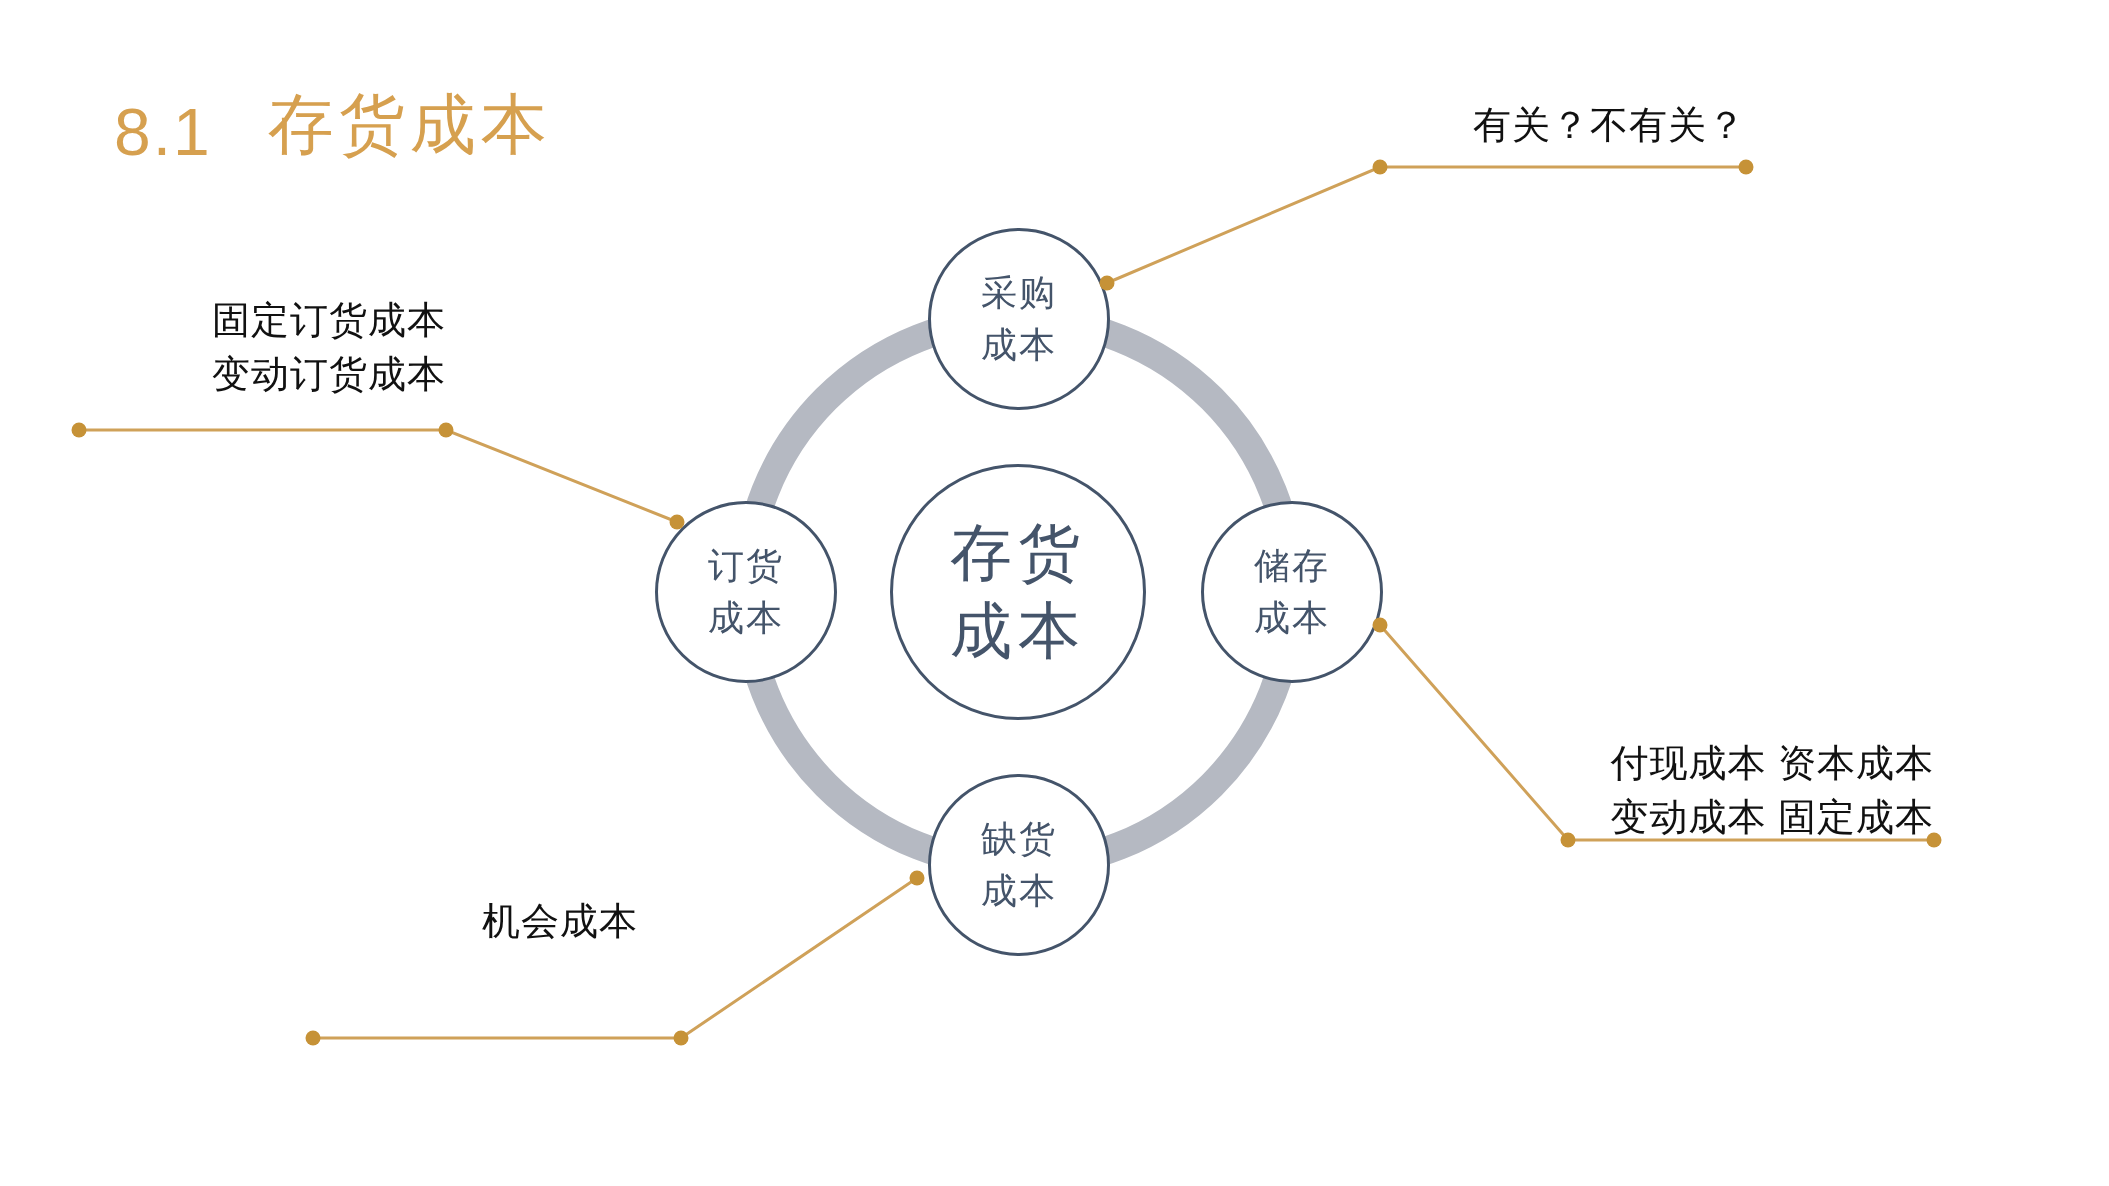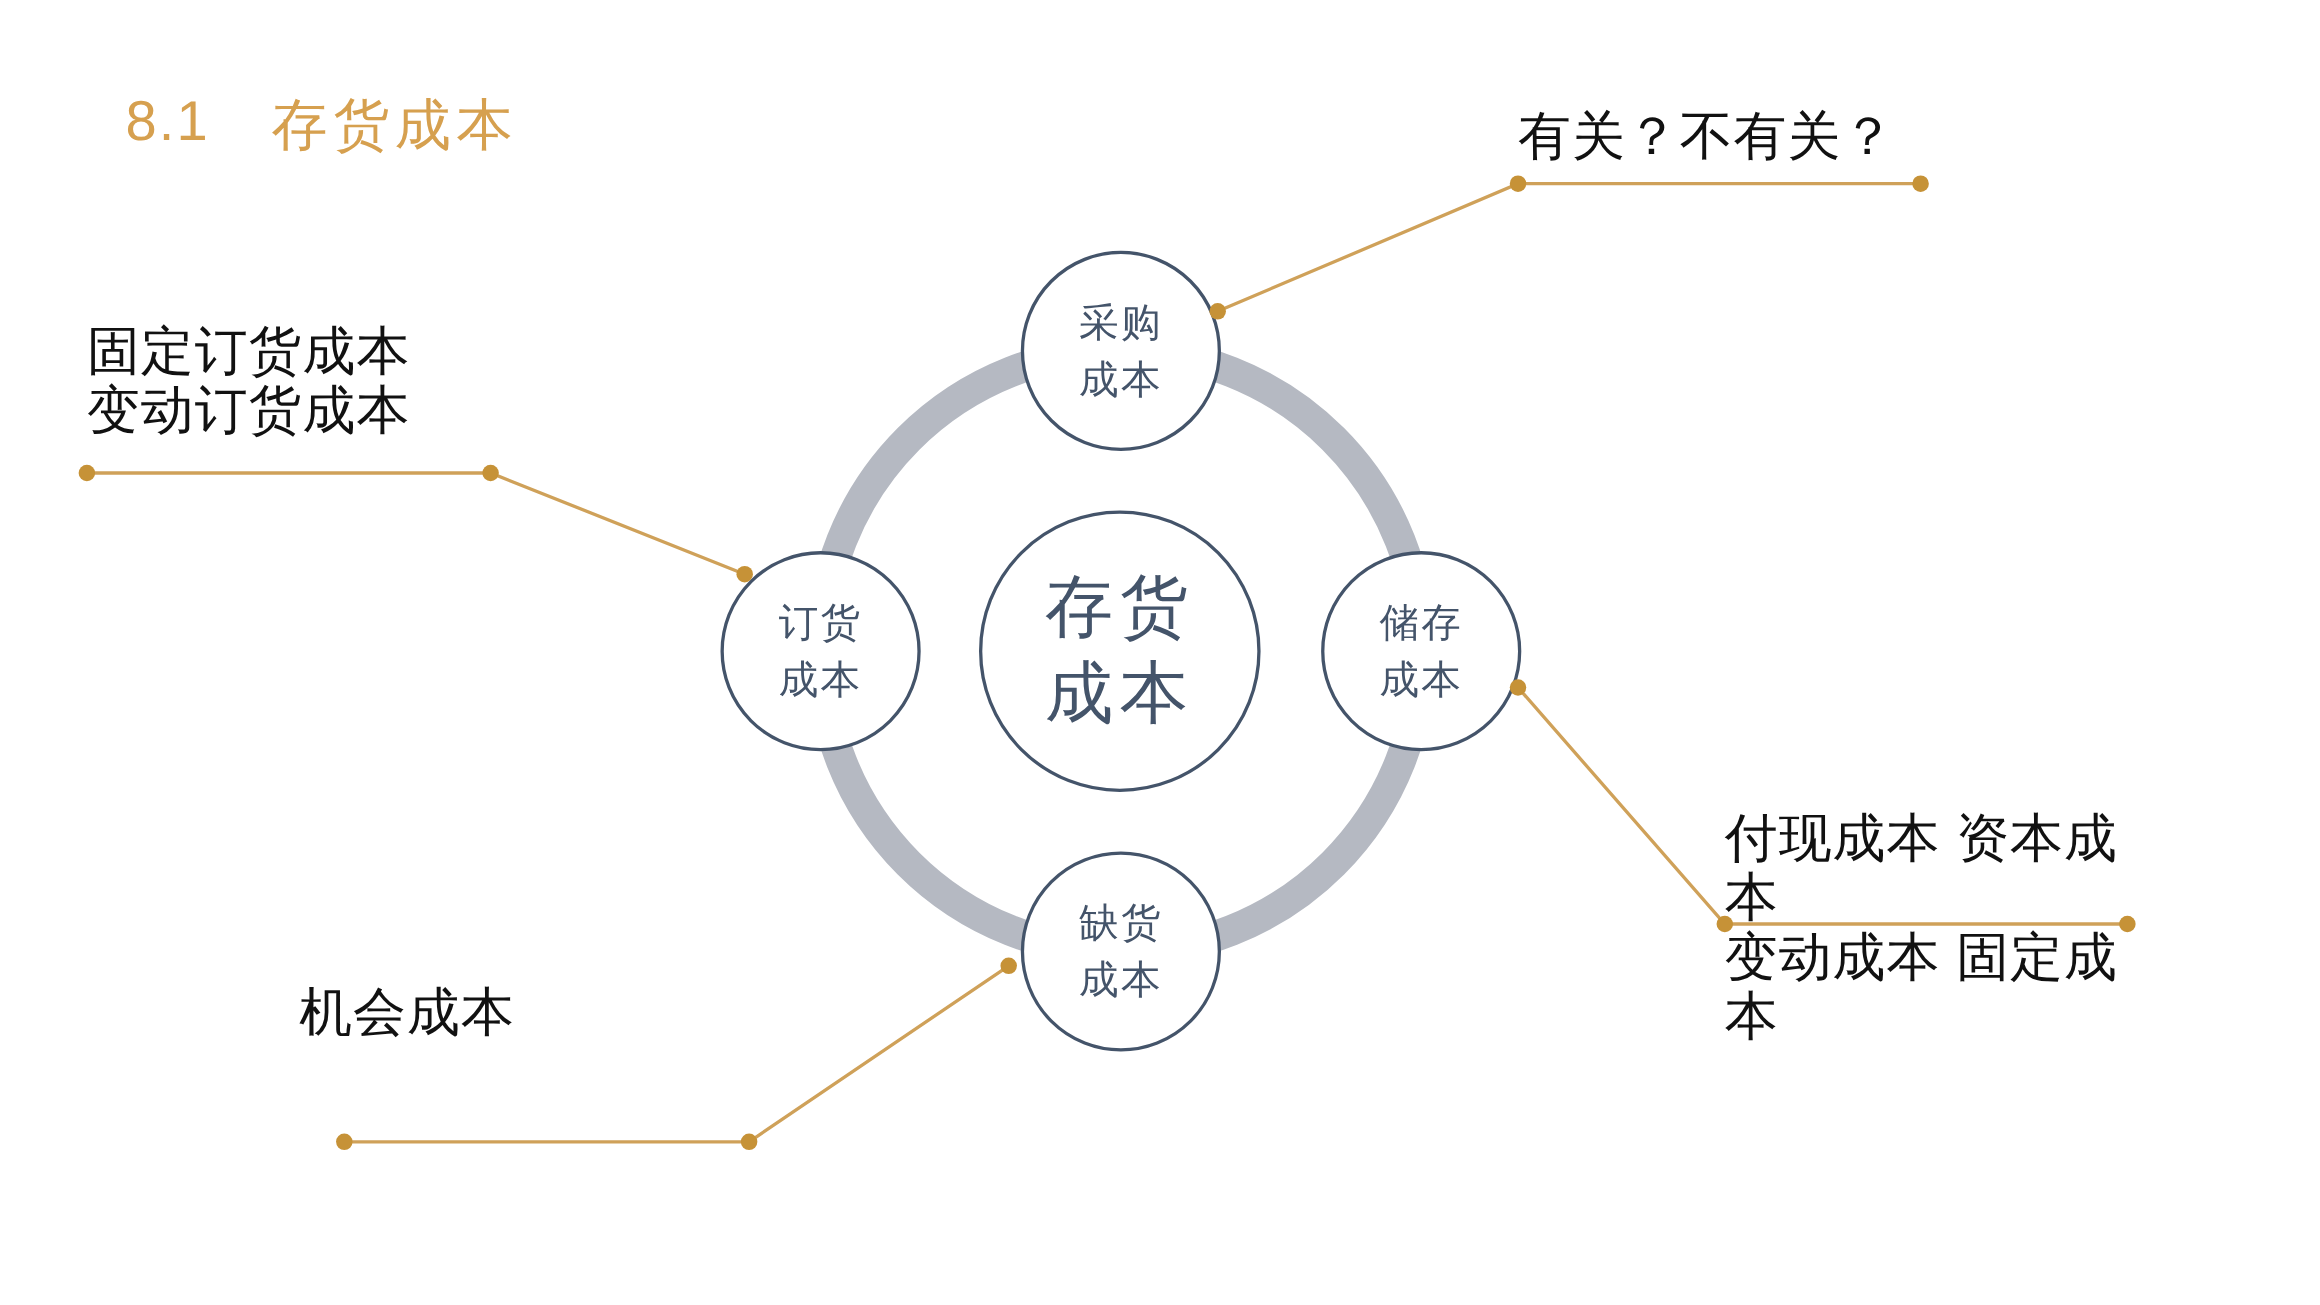--- a/index.html
+++ b/index.html
@@ -14,23 +14,23 @@
     background: var(--background, #fff);
     overflow: hidden;
   }
 
   
   .title {
     position: absolute;
     left: 114px;
     top: 80px;
     display: flex;
-    align-items: flex-start;
+    align-items: flex-end;
     color: var(--accent-title, #D6A04F);
-    font-size: 51px;
+    font-size: 66px;
     font-weight: 400;
     letter-spacing: 5px;
     white-space: nowrap;
   }
   .title .num { margin-right: 56px; letter-spacing: 2px; }
 
   
   .ring {
     position: absolute;
     box-sizing: border-box;
@@ -92,24 +92,24 @@
     fill: none;
     stroke: var(--accent-line, #CFA159);
     stroke-width: 3;
   }
   svg.callouts circle { fill: var(--accent-dot, #C69237); }
 
   
   .note {
     position: absolute;
     color: var(--text, #111111);
-    font-size: 48px;
+    font-size: 38px;
     line-height: 54px;
     letter-spacing: 1px;
-    text-align: left;
+    text-align: right;
     white-space: pre-line;
     z-index: 4;
   }
   .note.top-right    { left: 1380px; top: 98px;  width: 366px; }
   .note.left-side    { left: 79px;   top: 296px; width: 367px; font-family: Liberation Mono, monospace; }
   .note.bottom-right { left: 1568px; top: 736px; width: 366px; }
   .note.bottom-left  { left: 272px;  top: 894px; width: 366px; }
 </style>
 </head>
 <body style="--accent-title: #D6A04F; --accent-line: #CFA159; --accent-dot: #C69237; --ring: #B5B9C2; --navy: #44546A; --text: #111111; --background: #FFFFFF;">

